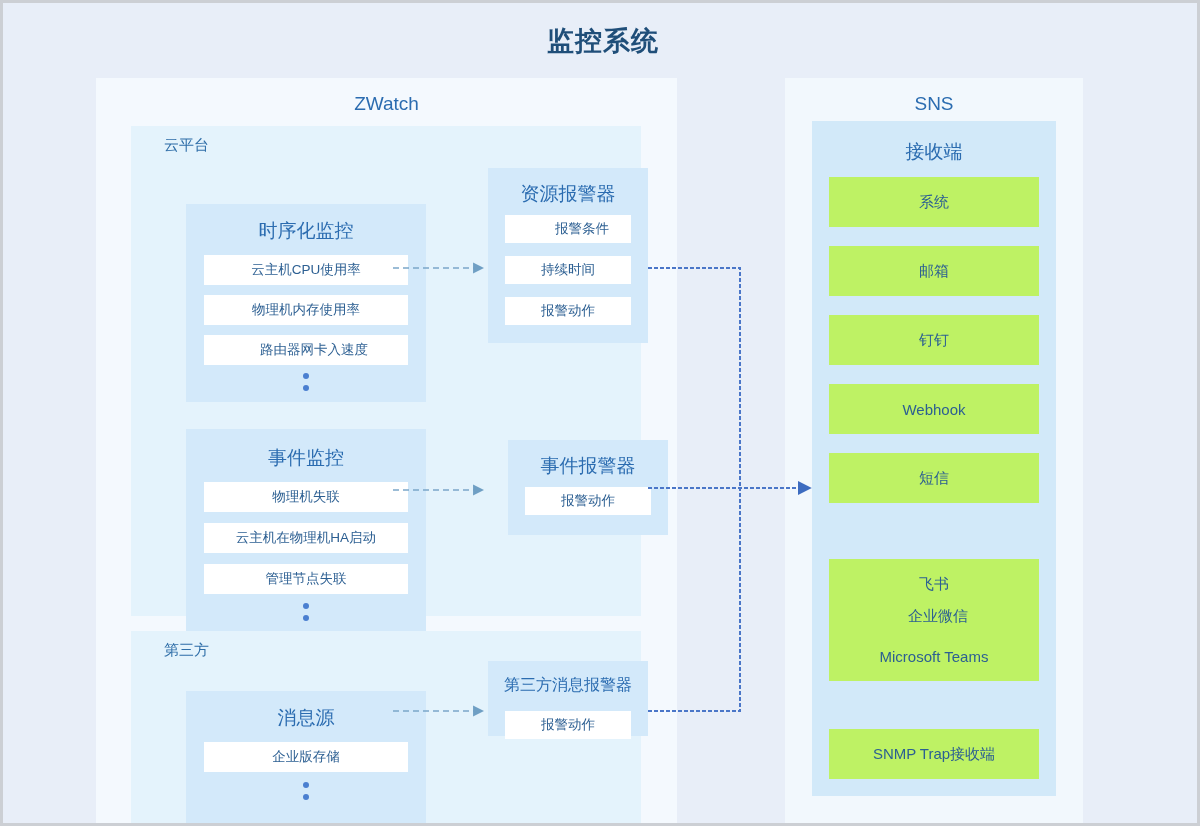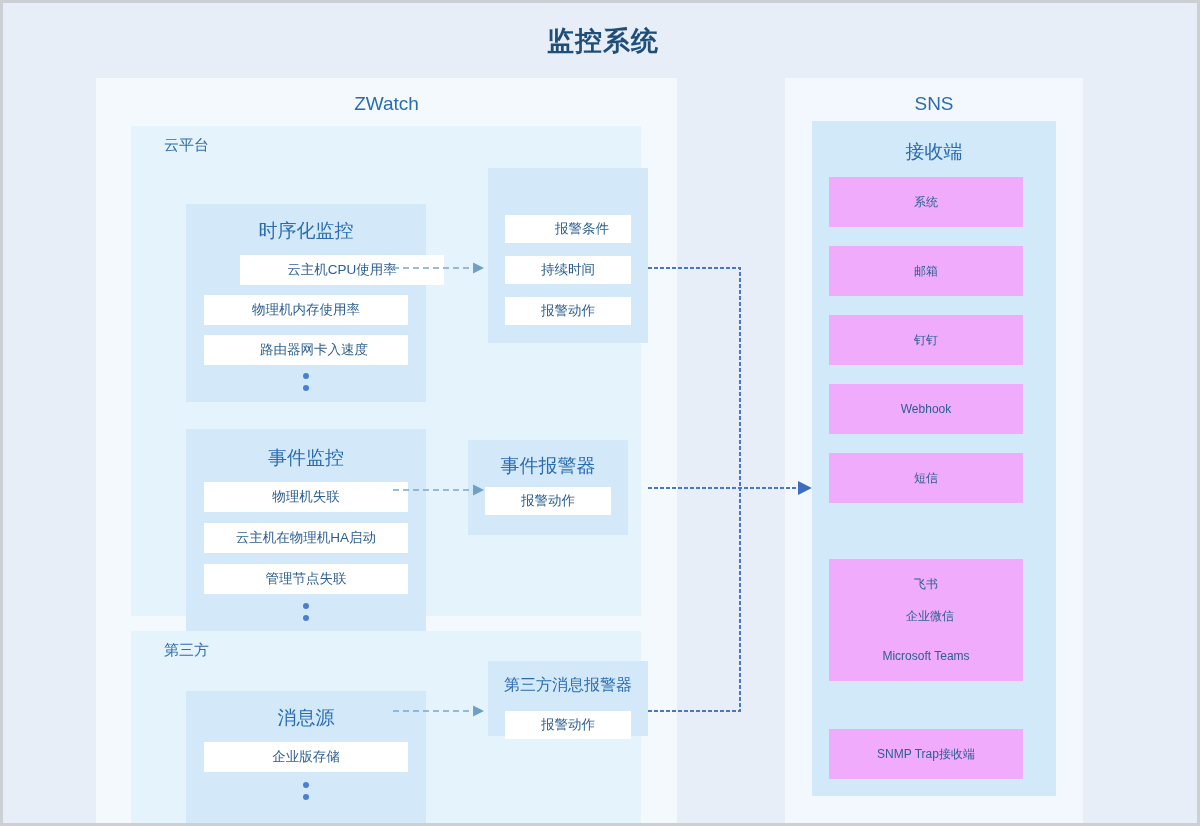--- a/index.html
+++ b/index.html
@@ -71,58 +71,58 @@
   }
 
   
   #card-ts    { left: 55px; top: 78px;  width: 240px; height: 198px; }
   #card-event { left: 55px; top: 303px; width: 240px; height: 210px; }
   
   #card-msg   { left: 55px; top: 60px;  width: 240px; height: 145px; }
 
   
   #card-res-alerter   { left: 392px; top: 90px;  width: 160px; height: 175px; }
-  #card-evt-alerter   { left: 372px; top: 362px; width: 160px; height: 95px; }
+  #card-evt-alerter   { left: 412px; top: 362px; width: 160px; height: 95px; }
   #card-3rd-alerter   { left: 392px; top: 583px; width: 160px; height: 75px; text-decoration: underline; }
 
   
   #recv-box {
     left: 27px; top: 43px; width: 244px; height: 675px;
     background: #d2e9f9; position: absolute;
   }
   #recv-title {
     position: absolute; left: 0; top: 18px; width: 100%;
     text-align: center; font-size: 19px; color: #2b6cb0;
   }
   .recv-item {
-    position: absolute; left: 17px; width: 194px; height: 50px;
-    background: #f0abfc;
+    position: absolute; left: 17px; width: 210px; height: 50px;
+    background: #bef264;
     display: flex; align-items: center; justify-content: center;
-    font-size: 12px; color: #2c5f92;
+    font-size: 15px; color: #2c5f92;
   }
 
   
   #links { position: absolute; left: 0; top: 0; width: 1200px; height: 826px; }
 </style>
 </head>
 <body>
 
 <div id="canvas">
 
   <div class="abs" id="title">监控系统</div>
 
   <div class="abs" id="zwatch-panel">
     <div class="panel-title">ZWatch</div>
 
     <div class="group-box" id="group-cloud">
       <div class="group-label">云平台</div>
 
       <div class="card" id="card-ts">
         <div class="card-title" style="top:14px;">时序化监控</div>
-        <div class="row" style="left:18px; top:51px; width:204px; height:30px;margin-left:36px;">云主机CPU使用率</div>
+        <div class="row" style="left:18px; top:51px; width:204px; height:30px;">云主机CPU使用率</div>
         <div class="row" style="left:18px; top:91px; width:204px; height:30px;">物理机内存使用率</div>
         <div class="row" style="left:18px; top:131px; width:204px; height:30px;padding-left:16px;">路由器网卡入速度</div>
         <div class="dots" style="top:169px;">
             <i></i>
             <i></i>
           </div>
       </div>
 
       <div class="card" id="card-event">
         <div class="card-title" style="top:16px;">事件监控</div>
@@ -143,20 +143,21 @@
         <div class="card-title" style="top:14px;">消息源</div>
         <div class="row" style="left:18px; top:51px; width:204px; height:30px;">企业版存储</div>
         <div class="dots" style="top:91px;">
             <i></i>
             <i></i>
           </div>
       </div>
     </div>
 
     <div class="card" id="card-res-alerter">
+      <div class="card-title" style="top:13px;">资源报警器</div>
       <div class="row" style="left:17px; top:47px; width:126px; height:28px;padding-left:28px;">报警条件</div>
       <div class="row" style="left:17px; top:88px; width:126px; height:28px;">持续时间</div>
       <div class="row" style="left:17px; top:129px; width:126px; height:28px;">报警动作</div>
     </div>
 
     <div class="card" id="card-evt-alerter">
       <div class="card-title" style="top:13px;">事件报警器</div>
       <div class="row" style="left:17px; top:47px; width:126px; height:28px;">报警动作</div>
     </div>
 

